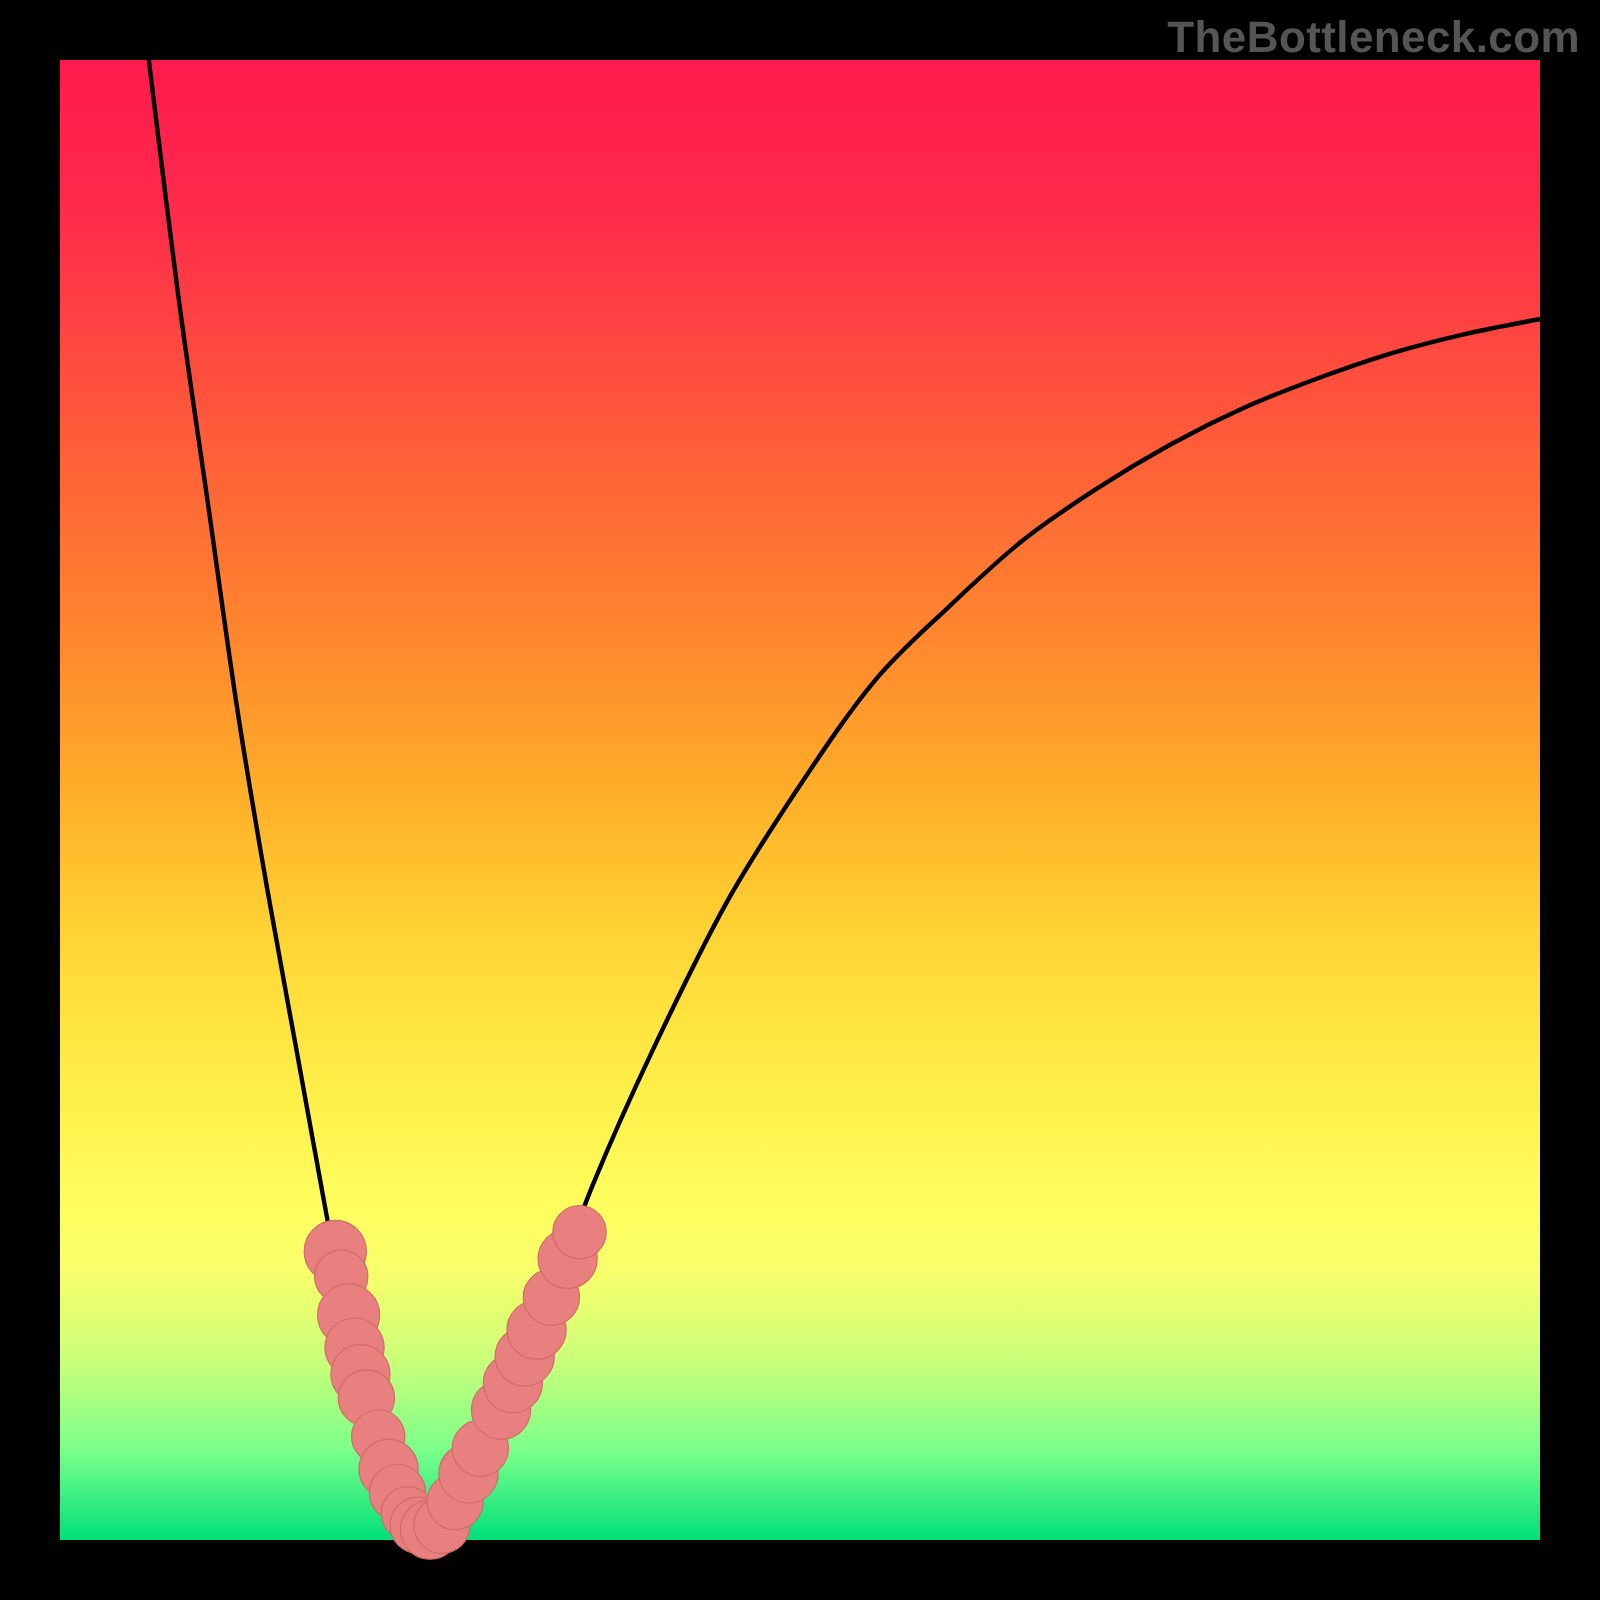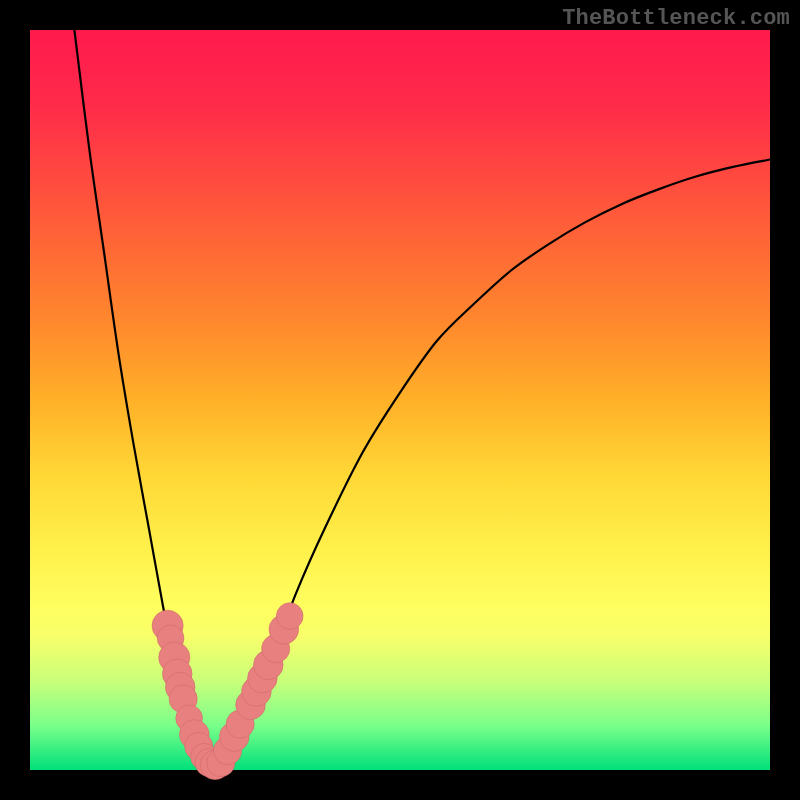--- a/index.html
+++ b/index.html
@@ -28,21 +28,21 @@
       #ffff60 78%,
       #f7ff6a 82%,
       #c9ff7a 88%,
       #7aff8a 94%,
       #00e07a 100%);
   }
   .watermark {
     position: absolute;
     top: 6px;
     right: 10px;
-    font-family: Liberation Mono, monospace;
+    font-family: Liberation Sans, sans-serif;
     font-size: 22px;
     font-weight: bold;
     color: #555;
     letter-spacing: 0.2px;
     user-select: none;
   }
   svg.curves {
     position: absolute;
     left: 0; top: 0;
     width: 740px; height: 740px;

